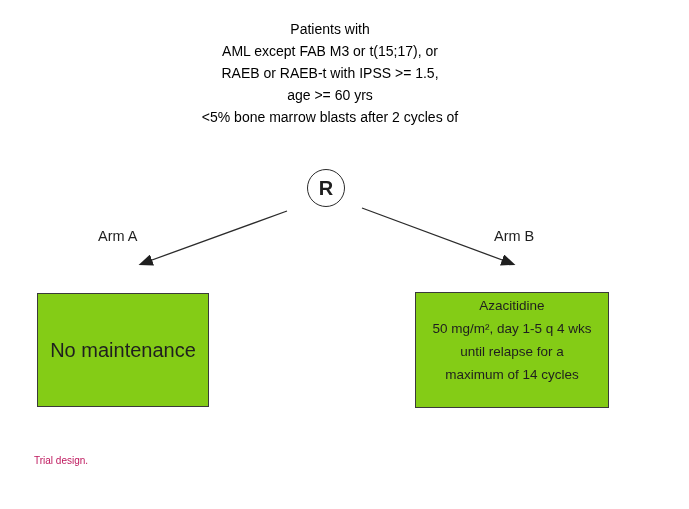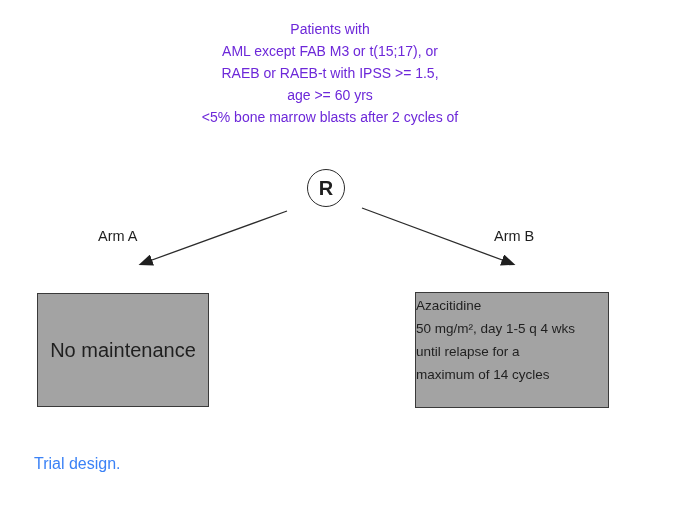--- a/index.html
+++ b/index.html
@@ -17,21 +17,21 @@
     overflow: hidden;
   }
   .eligibility {
     position: absolute;
     top: 18px;
     left: 130px;
     width: 400px;
     text-align: center;
     font-size: 14px;
     line-height: 22px;
-    color: #6d28d9;
+    color: #000000;
   }
   .arrows-svg {
     position: absolute;
     top: 0;
     left: 0;
     width: 689px;
     height: 509px;
     pointer-events: none;
   }
   .r-circle {
@@ -54,23 +54,23 @@
     position: absolute;
     font-size: 14.5px;
     font-weight: normal;
     white-space: nowrap;
   }
   .arm-label.a { left: 98px;  top: 228px; }
   .arm-label.b { left: 494px; top: 228px; }
   .box {
     position: absolute;
     border: 1px solid #3a3a3a;
-    background: #a3a3a3;
+    background: #84cc16;
     box-sizing: border-box;
-    text-align: left;
+    text-align: center;
   }
   .box.a {
     left: 37px;
     top: 293px;
     width: 172px;
     height: 114px;
     display: flex;
     align-items: center;
     justify-content: center;
     font-size: 20px;
@@ -81,22 +81,22 @@
     width: 194px;
     height: 116px;
     font-size: 13.5px;
     line-height: 23px;
     padding-top: 1px;
   }
   .caption {
     position: absolute;
     left: 34px;
     top: 455px;
-    font-size: 16px;
-    color: #3b82f6;
+    font-size: 10px;
+    color: #be185d;
     text-align: right;
   }
 </style>
 </head>
 <body>
 
 <div class="page">
 
   <div class="eligibility">
     <div>Patients with</div>

